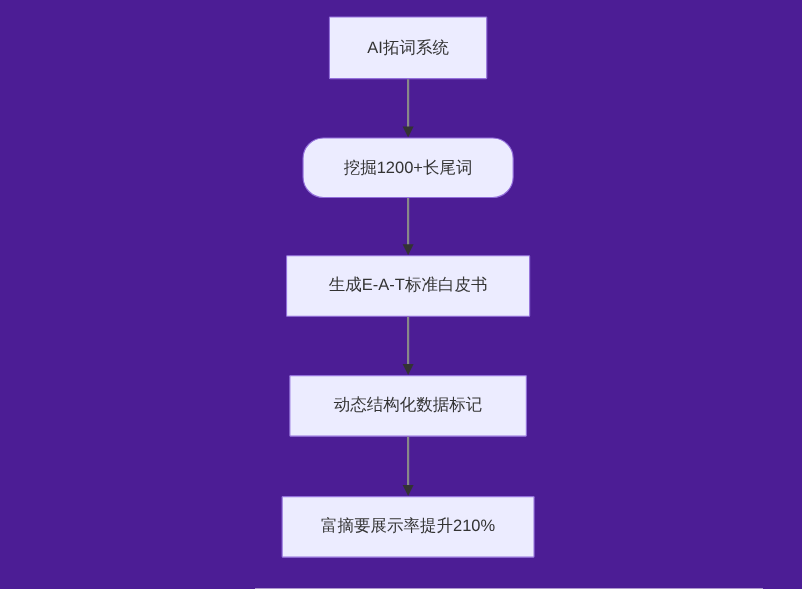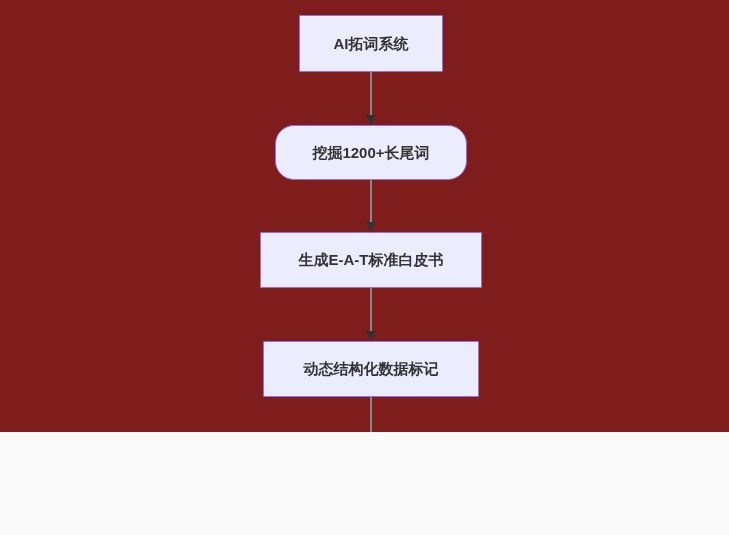--- a/index.html
+++ b/index.html
@@ -4,24 +4,23 @@
 <style>
   html, body {
     margin: 0;
     padding: 0;
     background: #fafafa;
     font-family: "Liberation Sans", "DejaVu Sans", sans-serif;
   }
   .canvas {
     position: relative;
     width: 729px;
-    height: 432px;
-    background: #7f1d1d;
+    height: 535px;
+    background: #4c1d95;
     overflow: hidden;
-    font-weight: bold;
   }
   .flow-node {
     position: absolute;
     box-sizing: border-box;
     background: #ECECFF;
     border: 1px solid #9370DB;
     border-radius: 1px;
     display: flex;
     align-items: center;
     justify-content: center;
@@ -102,14 +101,17 @@
 
   <div class="flow-node node-4">
     <span class="node-label">动态结构化数据标记</span>
   </div>
 
   <div class="flow-arrow arrow-4">
     <div class="arrow-line"></div>
     <div class="arrow-head"></div>
   </div>
 
+  <div class="flow-node node-5">
+    <span class="node-label">富摘要展示率提升210%</span>
+  </div>
 
 </div>
 
 </body></html>

